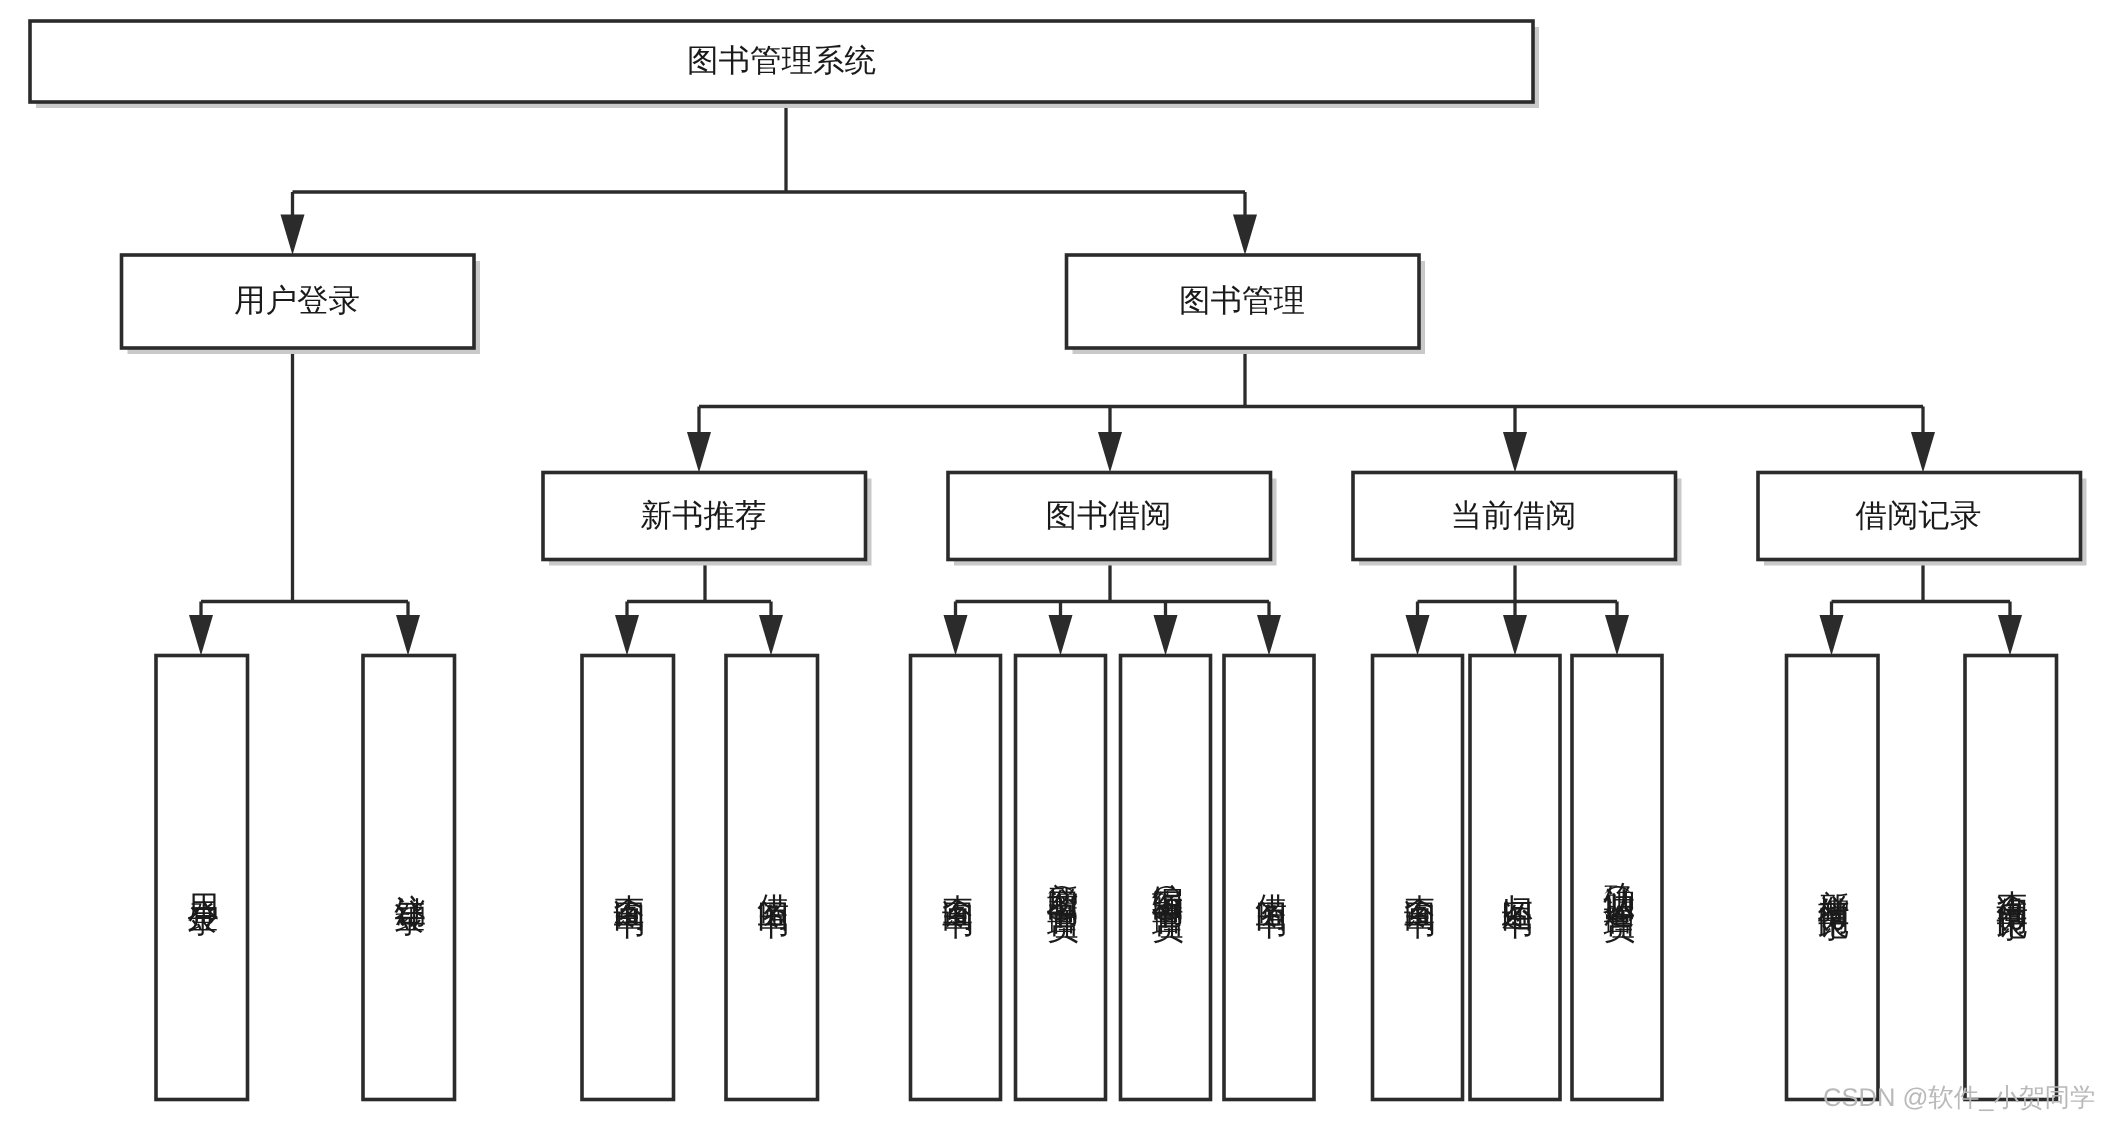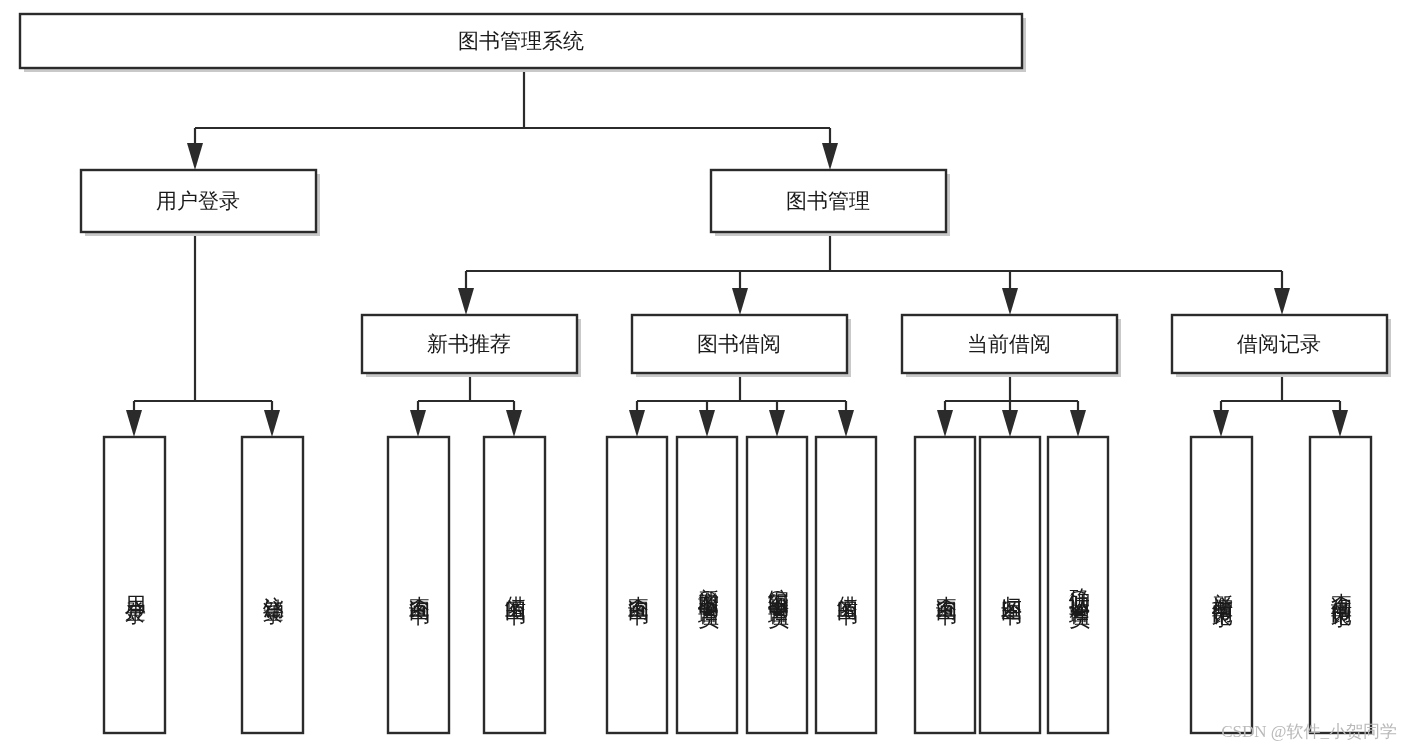--- a/index.html
+++ b/index.html
@@ -56,21 +56,21 @@
     fill: #1a1a1a;
     text-anchor: middle;
     dominant-baseline: middle;
     writing-mode: vertical-rl;
     letter-spacing: 3px;
   }
   .watermark {
     position: absolute;
     right: 8px;
     bottom: 4px;
-    font-family: Liberation Serif, serif;
+    font-family: Liberation Sans, sans-serif;
     font-size: 17px;
     color: #b9b9b9;
     white-space: nowrap;
     pointer-events: none;
     user-select: none;
   }
 </style>
 </head>
 <body>
 

